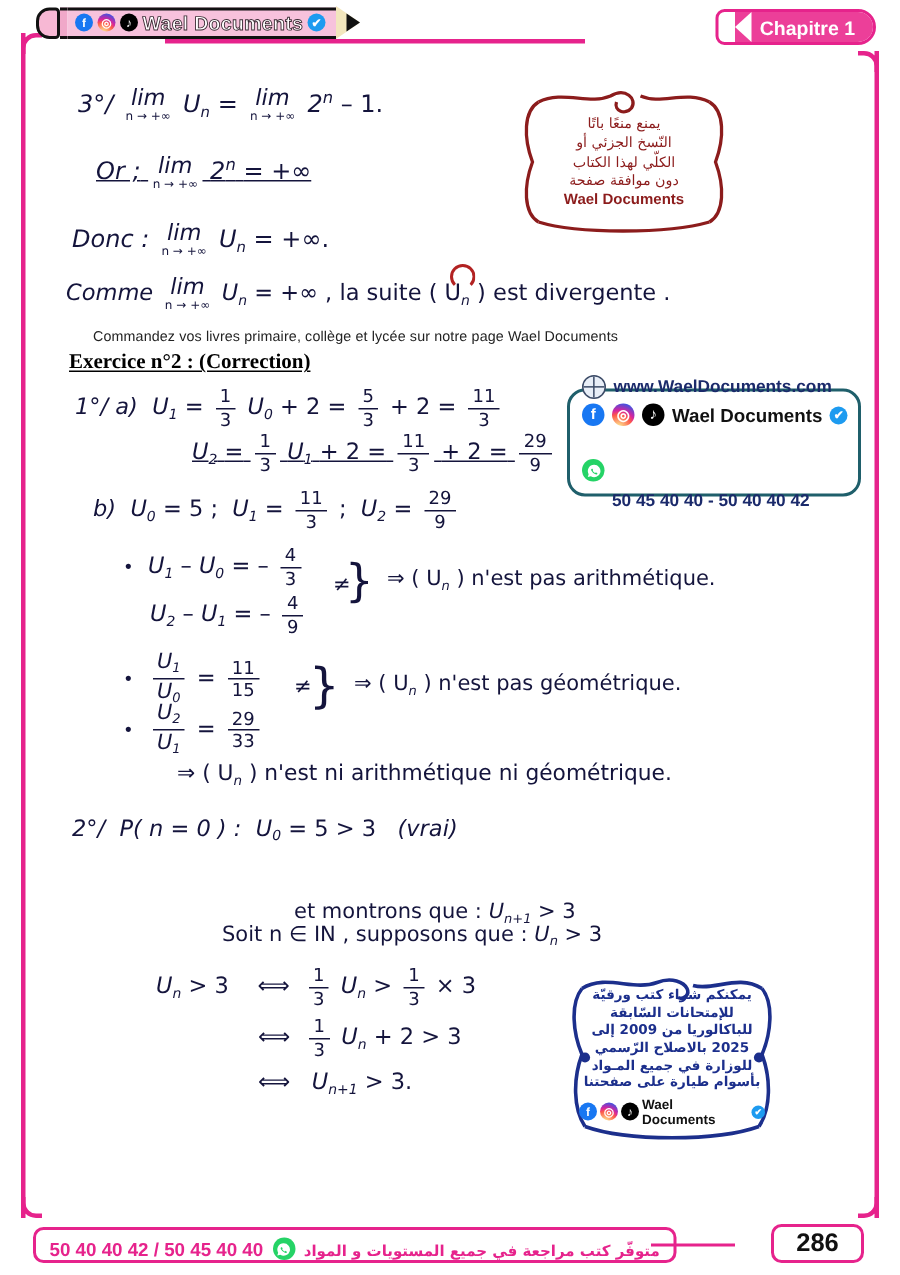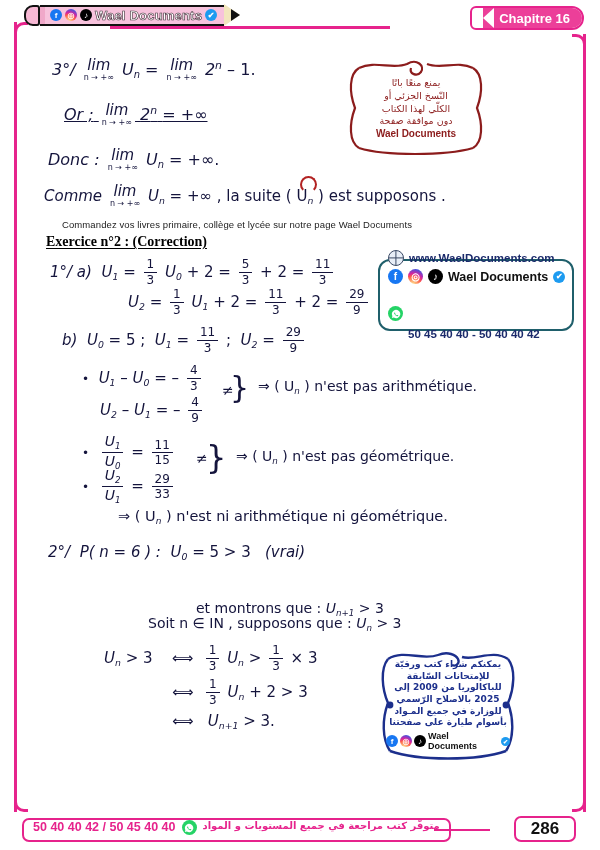--- a/index.html
+++ b/index.html
@@ -113,21 +113,21 @@
   .promo-box{position:absolute;left:378px;top:645px;width:140px;height:120px;}
   .promo-inner{position:absolute;inset:0;display:flex;flex-direction:column;align-items:center;
      justify-content:center;padding:5px 8px;box-sizing:border-box;gap:0px;}
   .promo-line{font-size:9px;font-weight:bold;color:#1c2f8c;direction:rtl;text-align:center;
      font-family:"DejaVu Sans",sans-serif;line-height:1.3;white-space:nowrap;}
   .promo-foot{display:flex;align-items:center;gap:2px;margin-top:2px;}
   .promo-brand{font-size:9px;font-weight:bold;color:#111;}
 
   
   .foot-pill{position:absolute;left:22px;bottom:8px;height:24px;border:2.5px solid #e6238c;
-     border-radius:7px;background:#fff;display:flex;align-items:flex-start;gap:6px;padding:0 9px;
+     border-radius:7px;background:#fff;display:flex;align-items:flex-end;gap:6px;padding:0 9px;
      box-sizing:border-box;}
   .foot-phone{font-size:12.5px;font-weight:bold;color:#e6238c;white-space:nowrap;}
   .foot-ar{font-size:10px;font-weight:bold;color:#e6238c;direction:rtl;white-space:nowrap;
      font-family:"DejaVu Sans",sans-serif;}
   .foot-line{position:absolute;bottom:19px;height:2.5px;background:#e6238c;}
   .page-pill{position:absolute;right:24px;bottom:8px;width:62px;height:26px;border:2.5px solid #e6238c;
      border-radius:7px;background:#fff;display:flex;align-items:center;justify-content:center;
      box-sizing:border-box;}
   .page-num{font-size:17px;font-weight:bold;color:#111;font-family:"Liberation Sans",sans-serif;}
   .red-circ{position:absolute;width:13px;height:13px;border:2px solid #b22222;border-radius:50%;
@@ -158,21 +158,21 @@
       </div>
       <div class="pencil-tip"></div>
       <div class="pencil-lead"></div>
     </div>
   </div>
 
   <div class="hdr-line"></div>
 
   <div class="title-pill">
     <div class="title-arrow"></div>
-    <div class="title-right">Chapitre 16</div>
+    <div class="title-right">Chapitre 1</div>
   </div>
 
   <div class="hw" style="left:52px;top:58px;font-size:16px;">
     <span class="hw-i">3°/</span>
     <span class="lim">
         <span class="lim-t">lim</span>
         <span class="lim-b">n → +∞</span>
       </span>
     <span class="hw-i">U</span><span class="sub hw-i">n</span>
     <span>=</span>
@@ -205,21 +205,21 @@
   </div>
 
   <div class="hw" style="left:44px;top:184px;font-size:15px;">
     <span class="hw-i">Comme</span>
     <span class="lim">
         <span class="lim-t">lim</span>
         <span class="lim-b">n → +∞</span>
       </span>
     <span class="hw-i">U</span><span class="sub hw-i">n</span>
     <span>= +∞ , la suite ( U</span><span class="sub hw-i">n</span>
-    <span> ) est supposons .</span>
+    <span> ) est divergente .</span>
   </div>
   <div class="red-circ" style="left:300px;top:176px;"></div>
 
   <div class="copy-box">
     <svg width="142" height="104" viewBox="0 0 142 104" style="position:absolute;inset:0;">
       <path d="M14 12 C4 18 4 36 10 52 C4 68 4 86 14 92" fill="none" stroke="#8c1c1c" stroke-width="2.2"></path>
       <path d="M128 12 C138 18 138 36 132 52 C138 68 138 86 128 92" fill="none" stroke="#8c1c1c" stroke-width="2.2"></path>
       <path d="M14 12 C30 4 48 14 62 8 C72 2 80 10 76 16 C72 21 64 18 66 12" fill="none" stroke="#8c1c1c" stroke-width="2.2"></path>
       <path d="M128 12 C112 4 96 14 82 8" fill="none" stroke="#8c1c1c" stroke-width="2.2"></path>
       <path d="M14 92 C40 100 100 100 128 92" fill="none" stroke="#8c1c1c" stroke-width="2.2"></path>
@@ -250,21 +250,21 @@
         <span class="num">5</span>
         <span class="den">3</span>
       </span>
     <span>+ 2 =</span>
     <span class="frac">
         <span class="num">11</span>
         <span class="den">3</span>
       </span>
   </div>
 
-  <div class="hw" style="left:128px;top:288px;font-size:15px;">
+  <div class="hw" style="left:128px;top:288px;font-size:15px;text-decoration:underline;">
     <span class="hw-i">U</span><span class="sub hw-i">2</span>
     <span>=</span>
     <span class="frac">
         <span class="num">1</span>
         <span class="den">3</span>
       </span>
     <span class="hw-i">U</span><span class="sub hw-i">1</span>
     <span>+ 2 =</span>
     <span class="frac">
         <span class="num">11</span>
@@ -352,21 +352,21 @@
   <div class="hw" style="left:236px;top:448px;font-size:14px;">
     <span>⇒ ( U</span><span class="sub hw-i">n</span><span> ) n'est pas géométrique.</span>
   </div>
 
   <div class="hw" style="left:118px;top:508px;font-size:14.5px;">
     <span>⇒ ( U</span><span class="sub hw-i">n</span><span> ) n'est ni arithmétique ni géométrique.</span>
   </div>
 
   <div class="hw" style="left:48px;top:543px;font-size:15px;">
     <span class="hw-i">2°/</span>&nbsp;
-    <span class="hw-i">P( n = 6 ) :</span>&nbsp;
+    <span class="hw-i">P( n = 0 ) :</span>&nbsp;
     <span class="hw-i">U</span><span class="sub hw-i">0</span>
     <span>= 5 &gt; 3</span>&nbsp;&nbsp;
     <span class="hw-i">(vrai)</span>
   </div>
   <div class="hw" style="left:148px;top:572px;font-size:14px;margin-top:43px;">
     <span>Soit n ∈ IN , supposons que :</span>
     <span class="hw-i">U</span><span class="sub hw-i">n</span>
     <span> &gt; 3</span>
   </div>
   <div class="hw" style="left:196px;top:600px;font-size:14px;">

